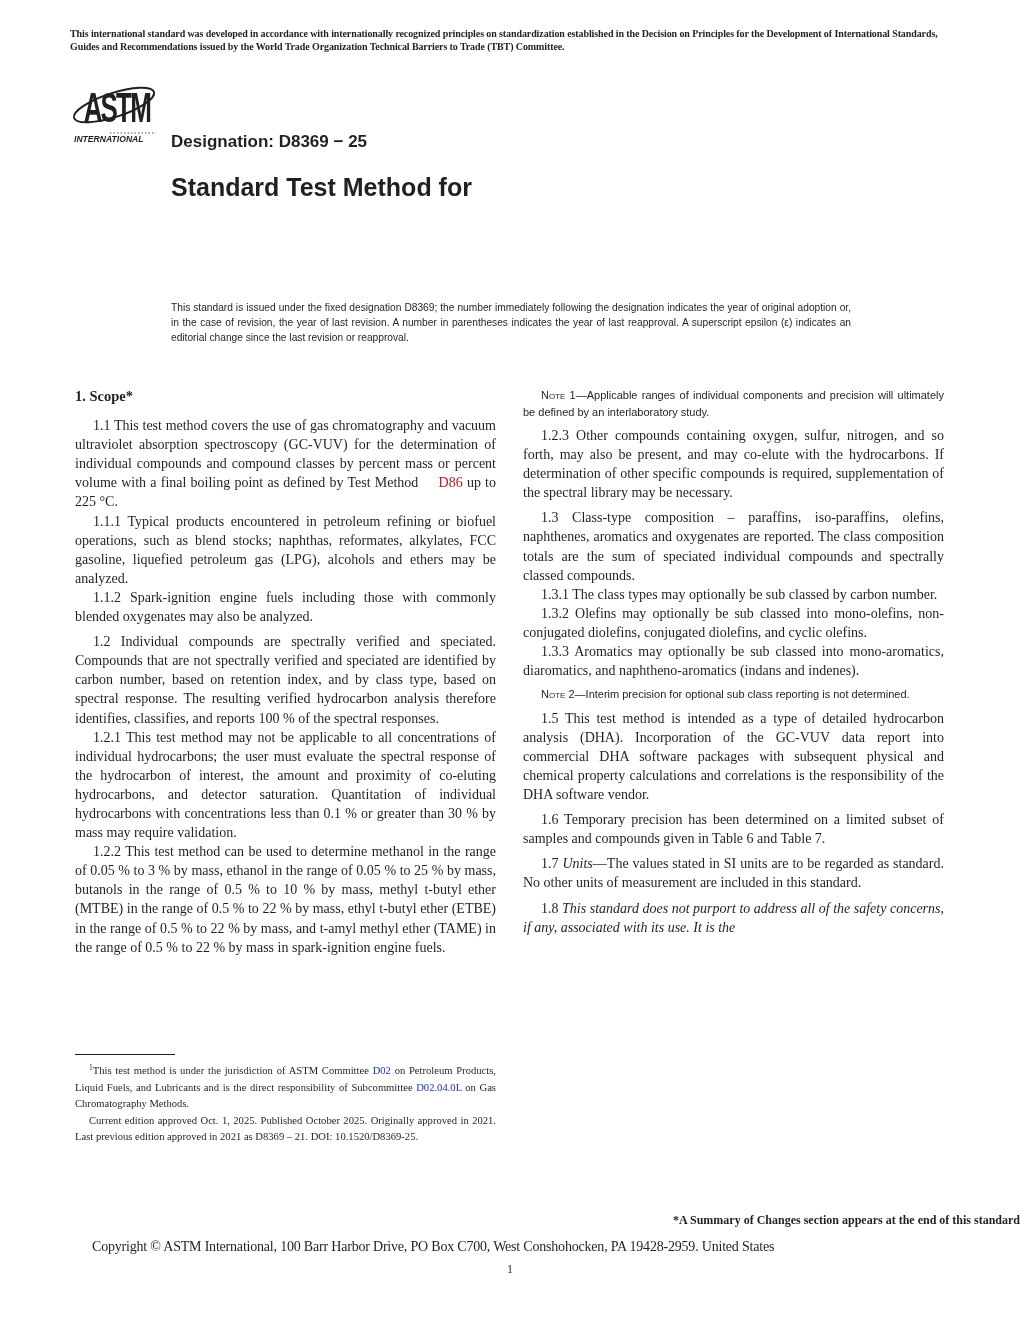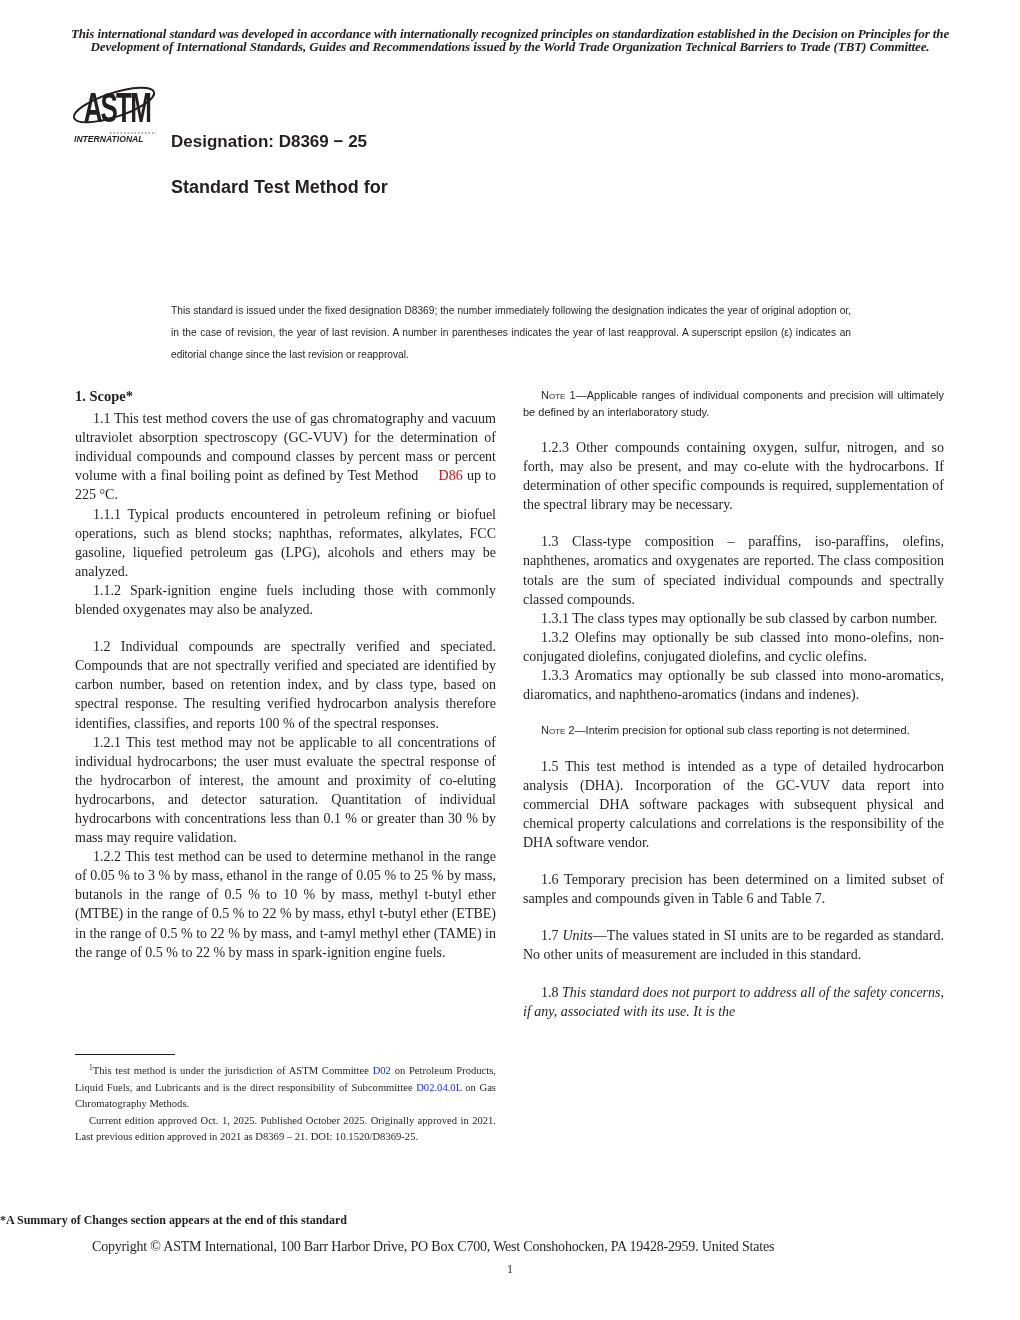--- a/index.html
+++ b/index.html
@@ -1,67 +1,67 @@
 <!DOCTYPE html>
 <html><head>
 <meta charset="utf-8">
 <style>
   * { box-sizing: border-box; margin: 0; padding: 0; }
   html, body { width: 1020px; height: 1320px; background: #ffffff; }
   body { position: relative; color: #231f20; font-family: "Liberation Serif", serif; overflow: hidden; }
 
   .top-notice {
     position: absolute; left: 70px; top: 27px; width: 880px;
-    font-family: "Liberation Serif", serif; font-size: 13px; line-height: 13px;
-    text-align: center; font-weight: bold; letter-spacing: -0.1px; font-style: italic;
+    font-family: "Liberation Serif", serif; font-size: 10px; line-height: 13px;
+    font-weight: bold; letter-spacing: -0.1px;
   }
 
   .logo { position: absolute; left: 70px; top: 78px; width: 92px; height: 66px; }
   .logo svg { display: block; }
   .designation {
     position: absolute; left: 171px; top: 88px;
     font-family: "Liberation Sans", sans-serif; font-weight: bold; font-size: 17px; margin-top: 44px;
   }
 
   .title-block {
     position: absolute; left: 171px; top: 176px; width: 680px;
     font-family: "Liberation Sans", sans-serif; font-weight: bold;
   }
-  .title-pre { font-size: 18px; line-height: 22px; }
+  .title-pre { font-size: 25px; line-height: 22px; }
   .title-main { font-size: 21.5px; line-height: 26px; }
   .title-main sup { font-size: 13px; vertical-align: 8px; line-height: 0; }
 
   .issue-note {
     position: absolute; left: 171px; top: 300px; width: 680px;
-    font-family: "Liberation Sans", sans-serif; font-size: 10.2px; line-height: 22px;
+    font-family: "Liberation Sans", sans-serif; font-size: 10.2px; line-height: 15px;
     text-align: justify;
   }
 
   .col { position: absolute; width: 421px; font-size: 14px; line-height: 19.1px; text-align: justify; }
   .col-left { left: 75px; top: 387px; }
   .col-right { left: 523px; top: 387px; }
   .col p { text-indent: 18px; }
-  .col p.gap { margin-top: 18px; }
-  .section-head { font-weight: bold; font-size: 14.5px; text-indent: 0 !important; margin-bottom: 3px; }
+  .col p.gap { margin-top: 6px; }
+  .section-head { font-weight: bold; font-size: 14.5px; text-indent: 0 !important; margin-bottom: 10px; }
   .note { font-family: "Liberation Sans", sans-serif; font-size: 11px; line-height: 16.5px; text-indent: 18px; }
   .note .sc { font-variant: small-caps; }
   .link-red { color: #c4161c; margin-left: 16px; }
   .link-blue { color: #1a2fd6; }
   em { font-style: italic; }
 
   .fn-rule { position: absolute; left: 75px; top: 1054px; width: 100px; border-top: 1px solid #231f20; }
   .footnotes {
     position: absolute; left: 75px; top: 1063px; width: 421px;
     font-size: 10.6px; line-height: 16.5px; text-align: justify;
   }
   .footnotes p { text-indent: 14px; }
   .footnotes sup { font-size: 7.5px; vertical-align: 4px; line-height: 0; }
 
   .summary {
-    position: absolute; left: 0; top: 1213px; width: 1020px; text-align: left;
+    position: absolute; left: 0; top: 1213px; width: 1020px; text-align: right;
     font-weight: bold; font-size: 12px;
   }
   .copyright {
     position: absolute; left: 92px; top: 1239px;
     font-family: Liberation Serif, serif; font-size: 14px; letter-spacing: -0.2px;
   }
   .page-num {
     position: absolute; left: 0; top: 1262px; width: 1020px; text-align: center; font-size: 12px;
   }
 </style>

